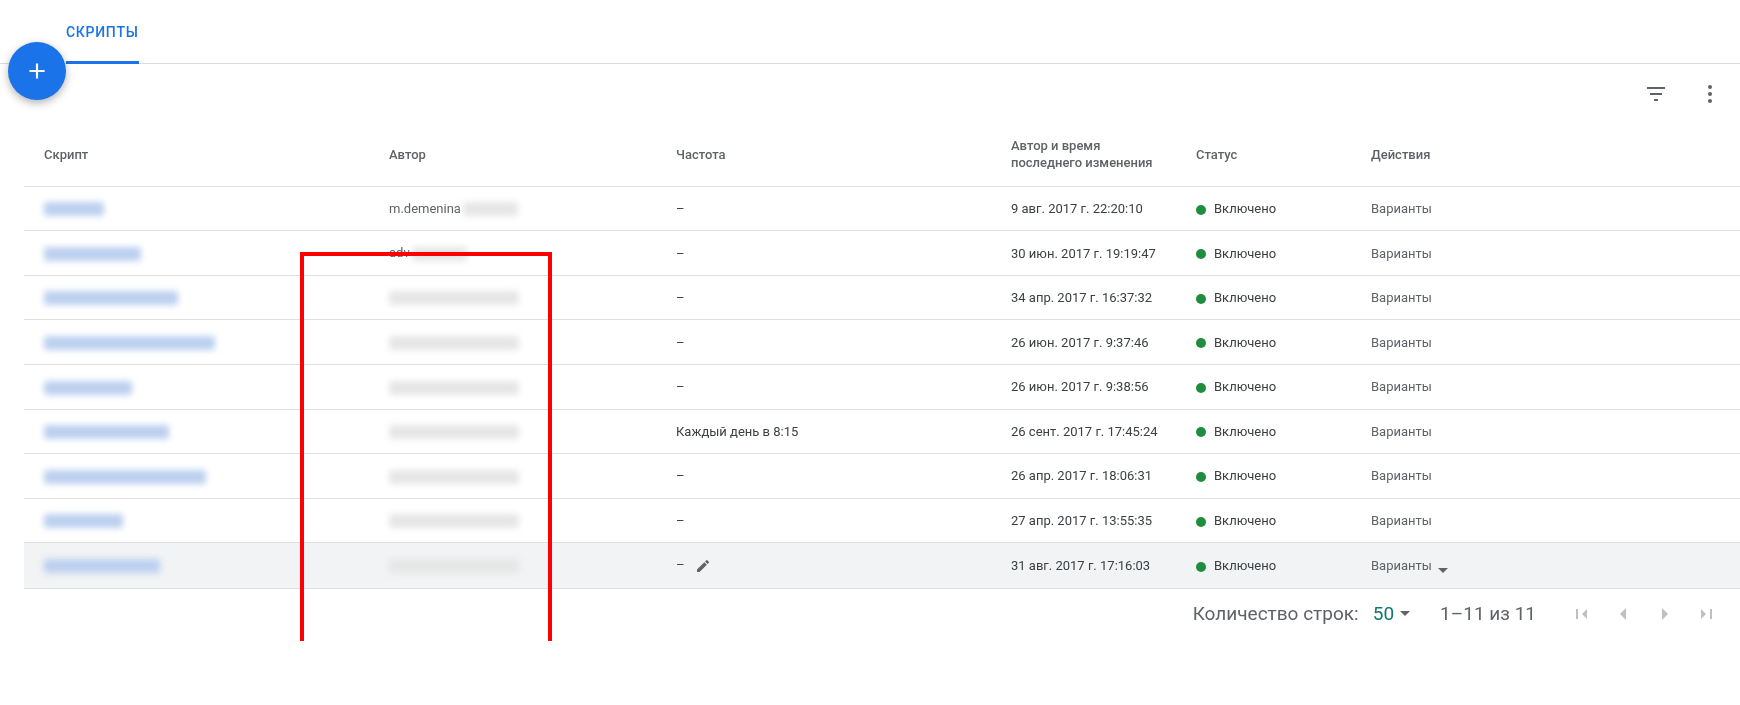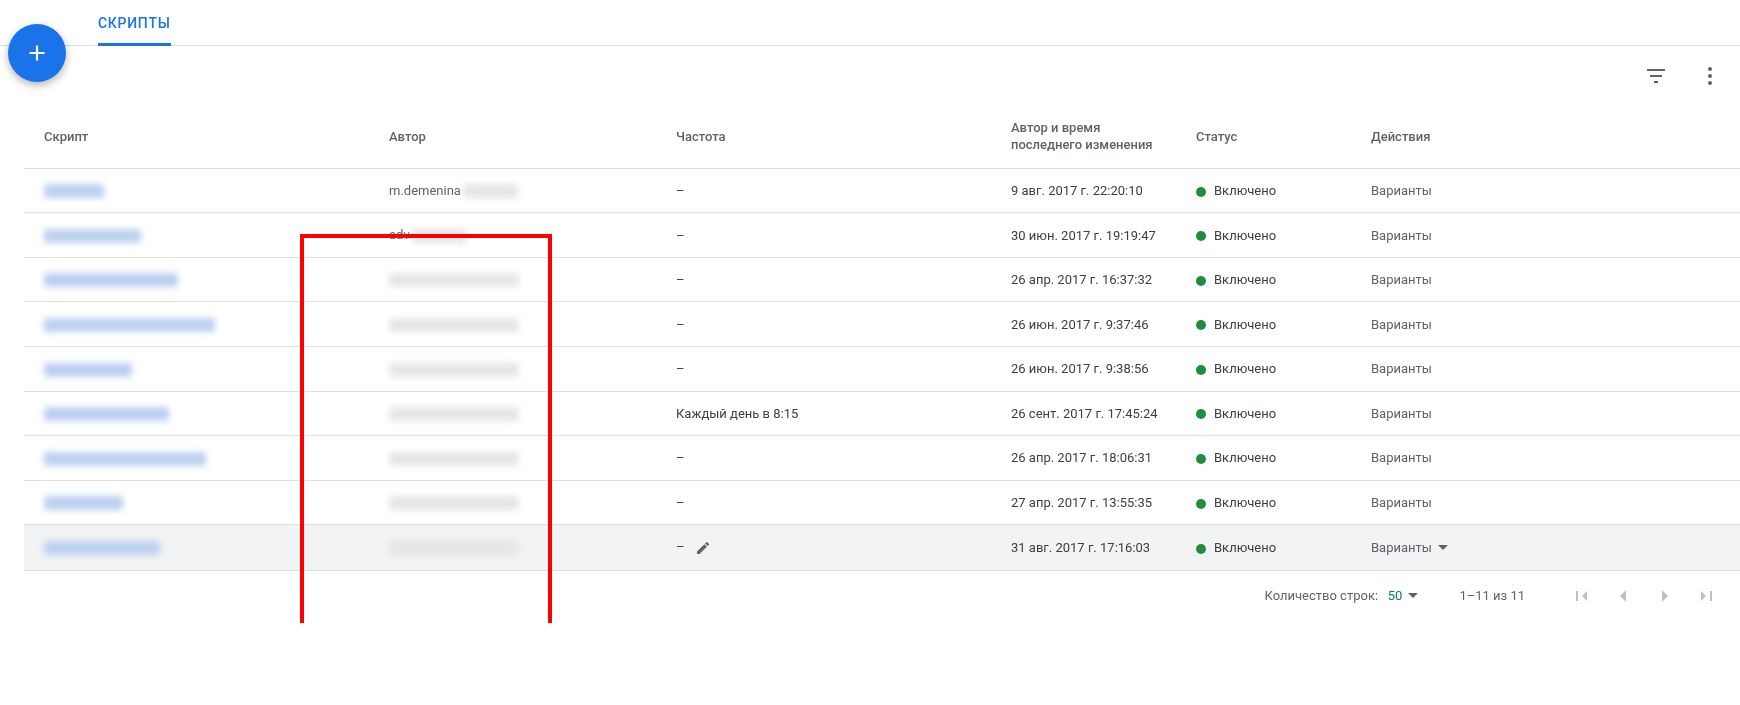--- a/index.html
+++ b/index.html
@@ -10,22 +10,22 @@
     color: #333;
     background: #fff;
   }
   .page { width: 1740px; background: #fff; }
   .scale { transform-origin: top left; }
 
   
   .tabs {
     display: flex;
     align-items: flex-end;
-    height: 46px;
-    padding-left: 78px;
+    height: 64px;
+    padding-left: 46px;
     border-bottom: 1px solid #dadce0;
   }
   .tab {
     padding: 0 20px;
     height: 100%;
     display: flex;
     align-items: center;
     font-size: 14px;
     font-weight: 500;
     letter-spacing: 0.7px;
@@ -122,40 +122,40 @@
     width: 10px; height: 10px;
     border-radius: 50%;
     background: #1e8e3e;
     margin-right: 8px;
     vertical-align: middle;
   }
   .actions-link {
     color: #5f6368;
     cursor: pointer;
     display: inline-flex;
-    align-items: center;
+    align-items: flex-end;
     gap: 6px;
   }
   .pencil { fill: #5f6368; }
 
   
   .highlight-box {
     position: absolute;
     border: 4px solid #ff0000;
     pointer-events: none;
   }
 
   
   .footer {
     display: flex;
     justify-content: flex-end;
     align-items: center;
-    gap: 41px;
+    gap: 30px;
     padding: 10px 18px 12px 18px;
-    font-size: 13px;
+    font-size: 19px;
     color: #5f6368;
   }
   .footer .rows-select {
     display: inline-flex; align-items: center; gap: 6px;
     cursor: pointer;
   }
   .footer .rows-select .val { color: #0f766e; }
   .pager-btns { display: flex; gap: 12px; }
   .pager-btns .icon-btn { width: 30px; height: 30px; }
   .pager-btns .icon-btn.disabled svg { fill: #c0c0c0; }
@@ -232,21 +232,21 @@
               <td class="col-date">30 июн. 2017 г. 19:19:47</td>
               <td class="col-status"><span class="status-dot"></span><span>Включено</span></td>
               <td class="col-actions"><span class="actions-link">
                   <span>Варианты</span>
                 </span></td>
             </tr>
             <tr>
               <td class="col-script"><span class="blur-pill" style="width: 134px; background: rgb(188, 208, 239);"></span></td>
               <td class="col-author"><span class="blur-pill" style="width: 130px; margin-left: 0px;"></span></td>
               <td class="col-freq"><span>–</span></td>
-              <td class="col-date">26 апр. 2017 г. 16:37:32</td>
+              <td class="col-date">34 апр. 2017 г. 16:37:32</td>
               <td class="col-status"><span class="status-dot"></span><span>Включено</span></td>
               <td class="col-actions"><span class="actions-link">
                   <span>Варианты</span>
                 </span></td>
             </tr>
             <tr>
               <td class="col-script"><span class="blur-pill" style="width: 171px; background: rgb(188, 208, 239);"></span></td>
               <td class="col-author"><span class="blur-pill" style="width: 130px; margin-left: 0px;"></span></td>
               <td class="col-freq"><span>–</span></td>
               <td class="col-date">26 июн. 2017 г. 9:37:46</td>

